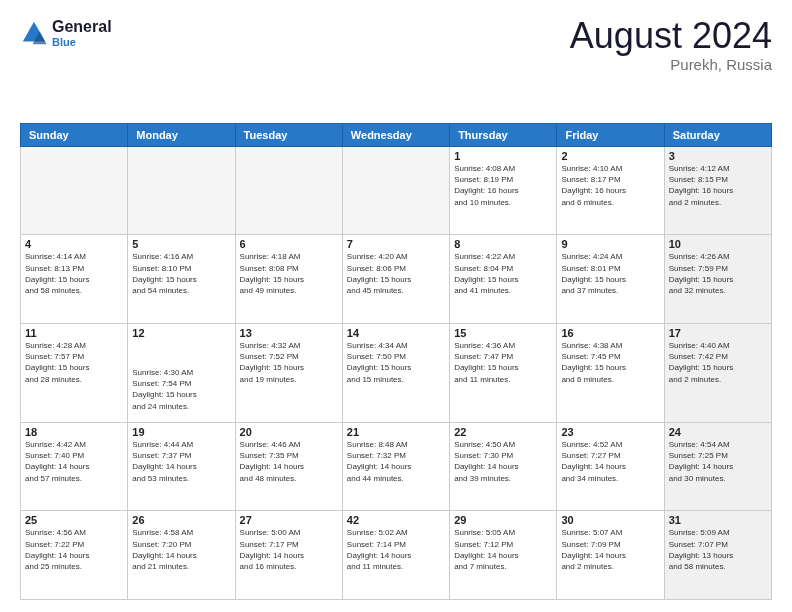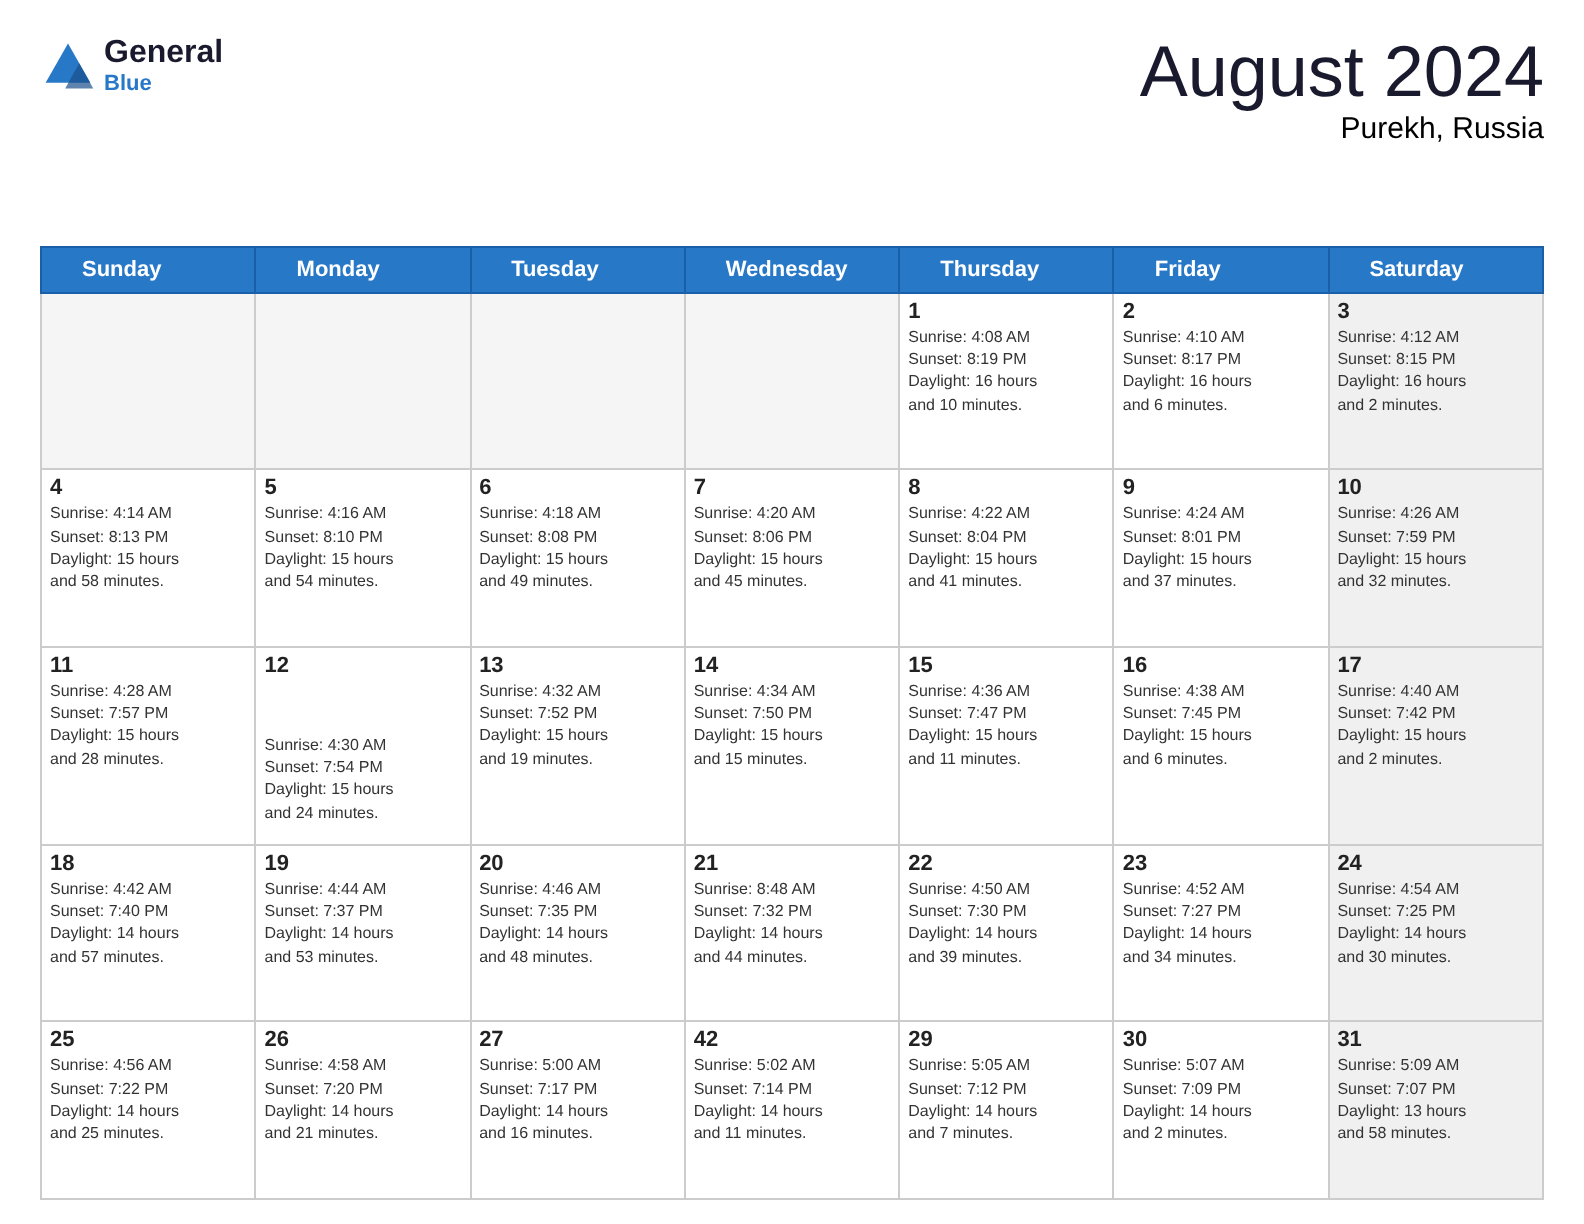--- a/index.html
+++ b/index.html
@@ -37,36 +37,36 @@
       text-align: right;
     }
     .main-title {
       font-size: 36px;
       color: #1a1a2e;
       font-weight: normal;
       line-height: 1;
     }
     .subtitle {
       font-size: 15px;
-      color: #000000;
+      color: #737373;
       margin-top: 2px;
     }
     .calendar {
       flex: 1;
       border: 1px solid #ccc;
       border-collapse: collapse;
       width: 100%;
       table-layout: fixed;
     }
     .calendar th {
       background: #2878c8;
       color: #fff;
       font-size: 11px;
       font-weight: bold;
-      padding: 5px 20px;
+      padding: 5px 8px;
       text-align: left;
       border: 1px solid #1a60a8;
       margin-top: 36px;
     }
     .calendar td {
       border: 1px solid #ccc;
       vertical-align: top;
       padding: 3px 4px;
       font-size: 8.5px;
       color: #333;

